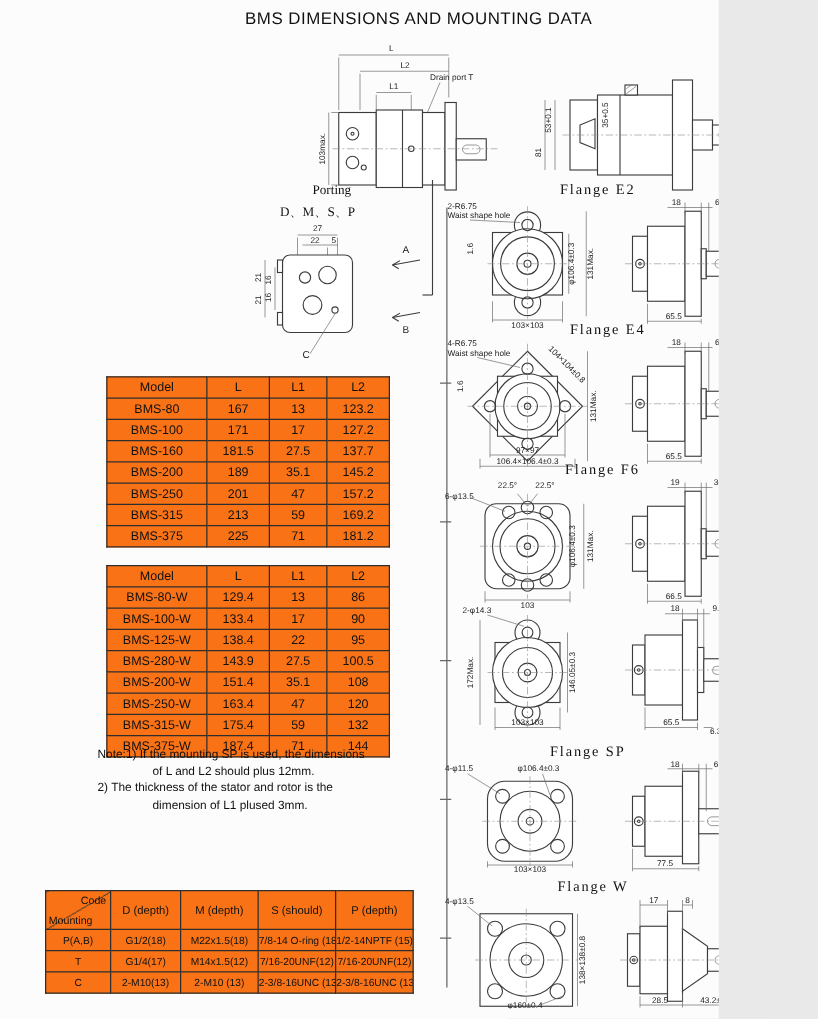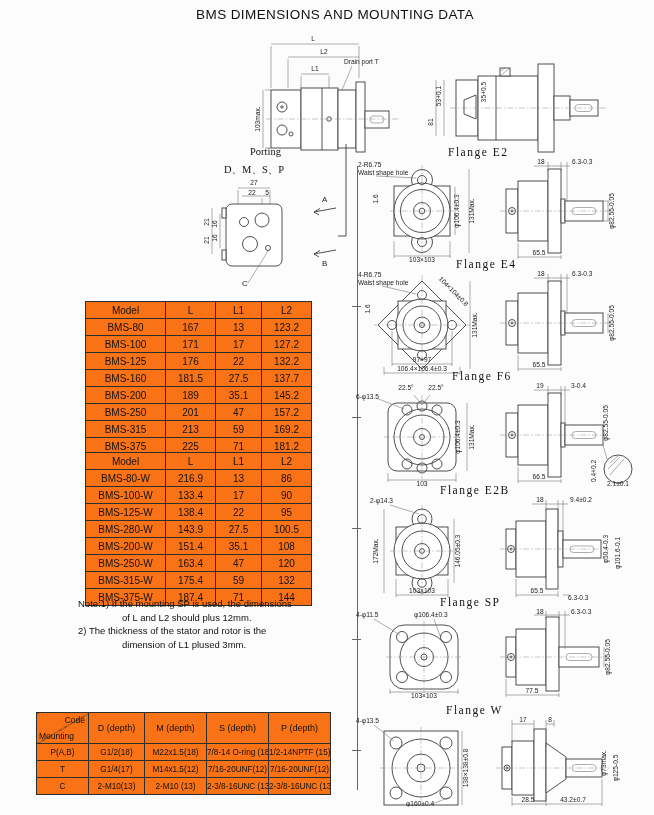--- a/index.html
+++ b/index.html
@@ -1,16 +1,16 @@
 <!DOCTYPE html>
 <html><head>
 <meta charset="utf-8">
 <style>
   html,body{margin:0;padding:0;background:#e9e9e9;}
-  .page{position:relative;width:654px;height:815px;background:#fcfcfc;overflow:hidden;
+  .page{position:relative;width:575px;height:815px;background:#fcfcfc;overflow:hidden;
         font-family:"Liberation Sans",sans-serif;color:#141414;}
   .title{position:absolute;top:7px;left:30px;width:610px;text-align:center;
          font-size:13.5px;letter-spacing:.4px;color:#111;}
   .fig{position:absolute;overflow:visible;}
   svg text{font-family:"Liberation Sans",sans-serif;font-size:6.6px;fill:#222;}
   svg text.t8{font-size:8px;}
   svg text.t10{font-size:10.5px;font-family:"Liberation Serif",serif;fill:#111;}
   .ln{stroke:#3c3c3c;stroke-width:.9;fill:none;}
   .lw{stroke:#3c3c3c;stroke-width:.9;fill:#fff;}
   .tn{stroke:#6b6b6b;stroke-width:.55;fill:none;}
@@ -159,26 +159,20 @@
           <td>13</td>
           <td>123.2</td>
         </tr>
     <tr>
           <td>BMS-100</td>
           <td>171</td>
           <td>17</td>
           <td>127.2</td>
         </tr>
     <tr>
-          <td>BMS-125</td>
-          <td>176</td>
-          <td>22</td>
-          <td>132.2</td>
-        </tr>
-    <tr>
           <td>BMS-160</td>
           <td>181.5</td>
           <td>27.5</td>
           <td>137.7</td>
         </tr>
     <tr>
           <td>BMS-200</td>
           <td>189</td>
           <td>35.1</td>
           <td>145.2</td>
@@ -213,21 +207,21 @@
       </colgroup>
     <tbody>
         <tr>
       <th>Model</th>
       <th>L</th>
       <th>L1</th>
       <th>L2</th>
     </tr>
     <tr>
           <td>BMS-80-W</td>
-          <td>216.9</td>
+          <td>129.4</td>
           <td>13</td>
           <td>86</td>
         </tr>
     <tr>
           <td>BMS-100-W</td>
           <td>133.4</td>
           <td>17</td>
           <td>90</td>
         </tr>
     <tr>
@@ -285,21 +279,21 @@
         <col style="width:62px">
       </colgroup>
     <tbody>
         <tr>
       <th class="corner">
         <span class="ct">Code</span>
         <span class="cb">Mounting</span>
       </th>
       <th>D (depth)</th>
       <th>M (depth)</th>
-      <th>S (depth)</th>
+      <th>S (should)</th>
       <th>P (depth)</th>
     </tr>
     <tr>
           <td>P(A,B)</td>
           <td>G1/2(18)</td>
           <td>M22x1.5(18)</td>
           <td>7/8-14 O-ring (18)</td>
           <td>1/2-14NPTF (15)</td>
         </tr>
     <tr>
@@ -479,21 +473,20 @@
         <line class="tn" x1="252" y1="86" x2="264" y2="74"></line>
         <line class="tn" x1="254" y1="92" x2="268" y2="76"></line>
       <line class="tn" x1="247" y1="62" x2="251" y2="76"></line>
       <line class="tn" x1="256" y1="100" x2="268" y2="100"></line>
       <text x="262" y="103" text-anchor="middle">2.1±0.1</text>
       <text x="240" y="88" text-anchor="middle" transform="rotate(-90 240 88)">0.4+0.2</text>
     </svg>
   </div>
 
   <div class="flange" style="left:356px;top:484px">
-    <div class="flange-title" style="margin-left:84px">Flange E2B</div>
     <svg width="298" height="104" viewBox="0 0 298 104">
       <circle class="lw" cx="66" cy="22" r="10"></circle>
       <circle class="lw" cx="66" cy="86" r="10"></circle>
       <rect class="lw" x="40" y="30" width="52" height="48"></rect>
       <circle class="lw" cx="66" cy="54" r="28"></circle>
       <circle class="ln" cx="66" cy="54" r="20"></circle>
       <circle class="ln" cx="66" cy="22" r="4.3"></circle>
         <circle class="ln" cx="66" cy="86" r="4.3"></circle>
       <circle class="ln" cx="66" cy="54" r="7.5"></circle>
         <circle class="ln" cx="66" cy="54" r="2.4"></circle>

